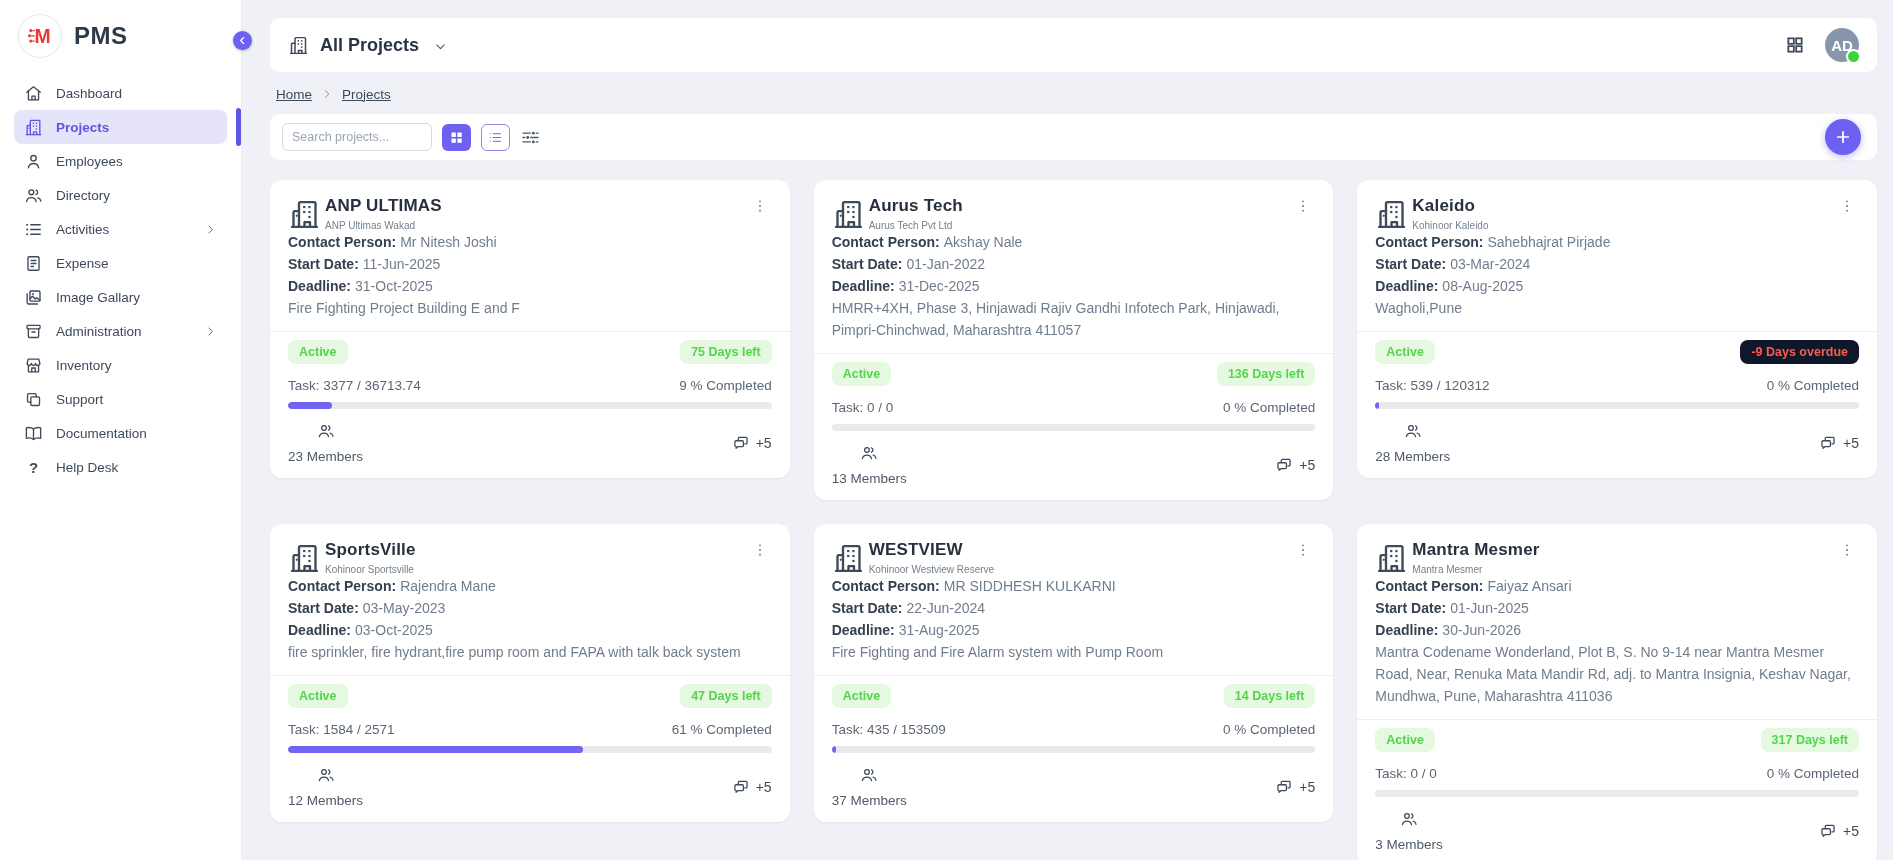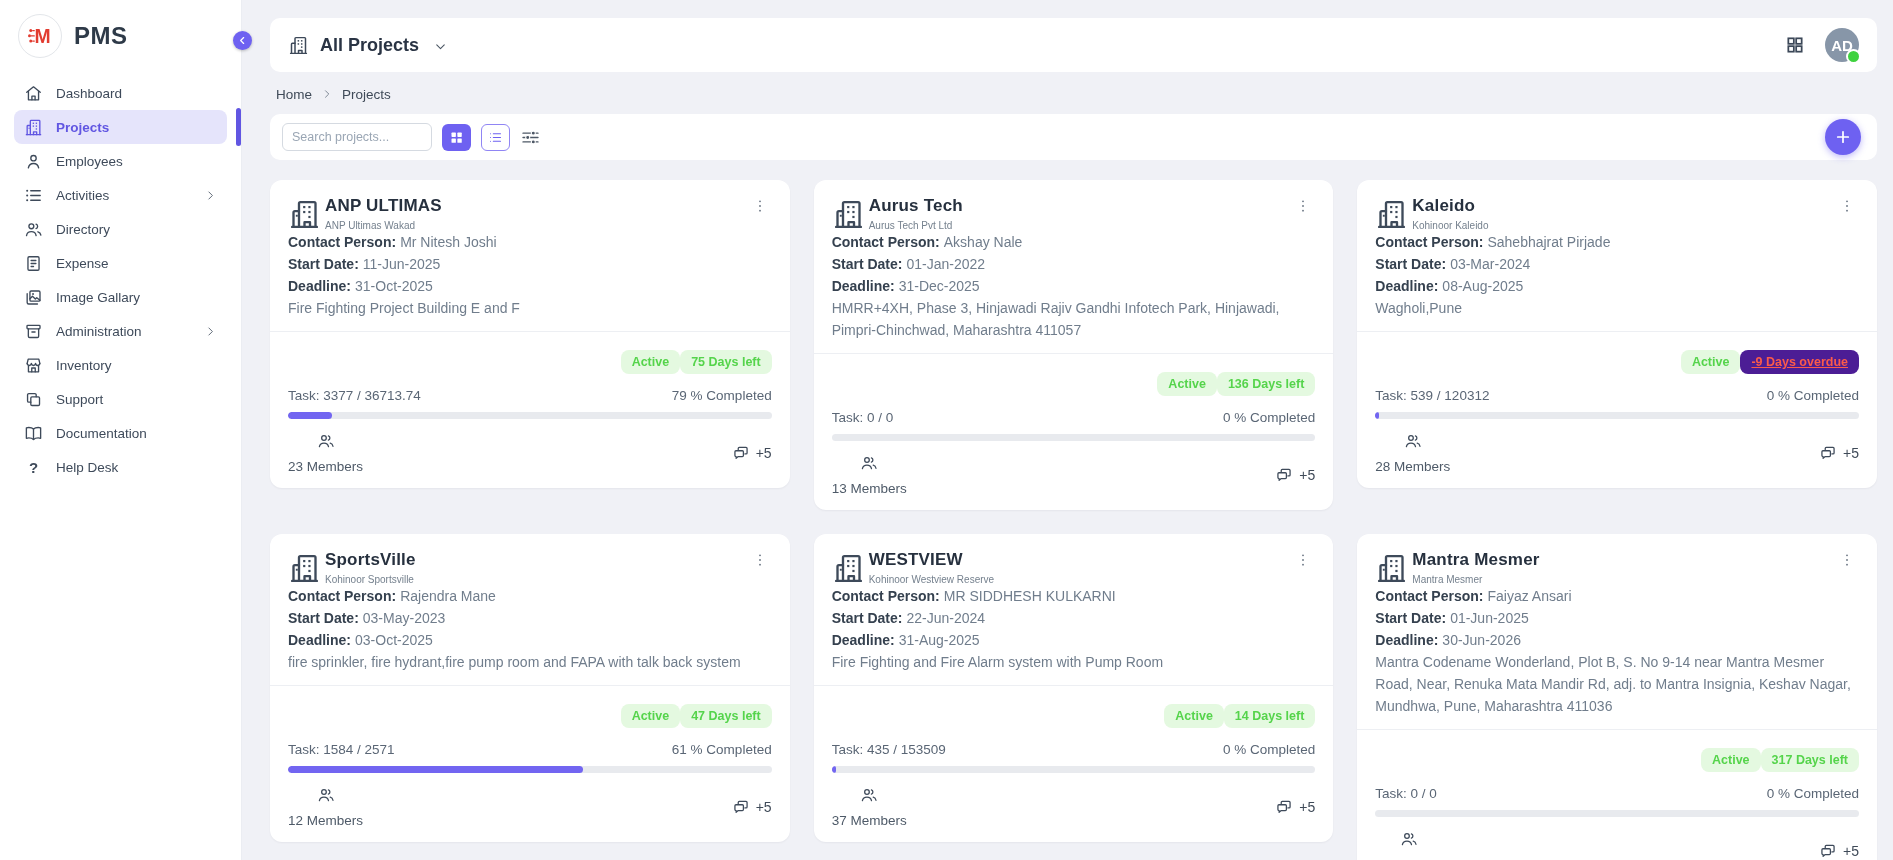--- a/index.html
+++ b/index.html
@@ -32,21 +32,21 @@
   .main { margin-left:242px; padding:18px 16px 0 28px; }
   .topbar { background:#fff; border-radius:10px; height:54px; display:flex; align-items:center; padding:0 18px; }
   .tb-left { display:flex; align-items:center; gap:11px; font-size:18px; font-weight:700; color:#2a3444; cursor:pointer; }
   .tb-left .bico { color:#3c4858; }
   .tb-left .dchev { color:#4a5562; margin-left:3px; margin-top:2px; }
   .tb-right { margin-left:auto; display:flex; align-items:center; gap:20px; }
   .apps-btn { background:none; border:none; padding:0; color:#3c4858; cursor:pointer; }
   .avatar { position:relative; width:34px; height:34px; border-radius:50%; background:#8796a8; color:#fff; font-size:15px; font-weight:700; display:flex; align-items:center; justify-content:center; cursor:pointer; }
   .avatar::after { content:""; position:absolute; right:-2px; bottom:-2px; width:11px; height:11px; border-radius:50%; background:#3fd23f; border:2px solid #fff; }
 
-  .breadcrumb { display:flex; align-items:center; gap:9px; margin:12px 0 10px 6px; font-size:13.5px; color:#3f4a58; height:20px; }
+  .breadcrumb { display:flex; align-items:center; gap:9px; margin:12px 0 10px 6px; font-size:13.5px; color:#3f4a58; height:20px;text-decoration:underline; }
   .breadcrumb .bsep { color:#6b7684; }
   .crumb { cursor:pointer; }
 
   .toolbar { background:#fff; border-radius:10px; height:46px; display:flex; align-items:center; padding:0 12px; }
   .search { width:150px; height:28px; border:1px solid #d5dae1; border-radius:6px; padding:0 9px; font-size:12.5px; color:#3e4a5a; outline:none; font-family:"Liberation Sans", sans-serif; }
   .search::placeholder { color:#9aa6b4; }
   .viewbtn { width:29px; height:27px; border-radius:6px; display:flex; align-items:center; justify-content:center; margin-left:10px; border:none; cursor:pointer; padding:0; }
   .viewbtn.gridv { background:#6e61f1; color:#fff; }
   .viewbtn.listv { background:#fff; border:1.5px solid #9085f4; color:#6e61f1; }
   .filter-btn { margin-left:10px; background:none; border:none; color:#4d5866; cursor:pointer; padding:0; }
@@ -58,24 +58,24 @@
   .card-head { display:flex; align-items:flex-start; }
   .cicon { color:#3e4a5a; margin-top:2px; }
   .cht { margin-left:4px; }
   .cht h3 { margin:0; font-size:17px; font-weight:700; color:#26303e; letter-spacing:.2px; }
   .cht .sub { margin-top:4px; font-size:10px; color:#75818e; }
   .kebab { margin-left:auto; background:none; border:none; color:#6b7684; cursor:pointer; padding:2px 4px; }
   .info { font-size:14px; }
   .iline, .desc { line-height:22px; color:#707d8c; }
   .iline b { color:#35414f; font-weight:700; margin-right:4px; }
   .divider { border-top:1px solid #edeff3; margin:12px -18px 0; }
-  .badges { display:flex; justify-content:flex-end; align-items:center; margin-top:18px; }
+  .badges { display:flex; justify-content:space-between; align-items:center; margin-top:8px; }
   .pill { font-size:12.5px; font-weight:700; padding:5px 11px; border-radius:8px; }
   .pill.green, .pill[data-type="green"] { color:#55d44b; background:#e4f9e0; }
-  .pill[data-type="red"] { color:#fb5b4a; background:#4c1d95;text-decoration:underline; }
+  .pill[data-type="red"] { color:#fb5b4a; background:#0f172a; }
   .taskrow { display:flex; justify-content:space-between; margin-top:14px; font-size:13.5px; color:#5a6675; }
   .progress { margin-top:9px; height:7px; border-radius:5px; background:#e8eaee; overflow:hidden; }
   .fill { height:100%; border-radius:5px; background:#7265f1; width:0; }
   .cfoot { display:flex; justify-content:space-between; align-items:center; margin-top:13px; color:#4e5a68; font-size:13.5px; }
   .members { display:flex; align-items:center; gap:9px;flex-direction:column; }
   .members .mico, .comments .chico { color:#3e4a5a; }
   .comments { display:flex; align-items:center; gap:6px; font-size:14px; color:#3f4a58; }
 </style>
 </head>
 <body>
@@ -136,44 +136,44 @@
               <path d="M5.5 20c.7-3.6 3.3-5.5 6.5-5.5s5.8 1.9 6.5 5.5"></path>
             </g>
           </svg>
         </span>
       <span>Employees</span>
     </div>
     <div class="nav-item">
       <span class="nico">
           <svg viewBox="0 0 24 24">
             <g class="s">
+              <circle cx="9.3" cy="8" r="3.1"></circle>
+              <path d="M3.2 19.6c.6-3.2 3-4.9 6.1-4.9 3 0 5.4 1.7 6 4.9"></path>
+              <path d="M15.2 5.3a3 3 0 0 1 2 2.8 3 3 0 0 1-2 2.8"></path>
+              <path d="M17.6 14.9c2.1.5 3.3 1.9 3.7 4.1"></path>
+            </g>
+          </svg>
+        </span>
+      <span>Directory</span>
+    </div>
+    <div class="nav-item">
+      <span class="nico">
+          <svg viewBox="0 0 24 24">
+            <g class="s">
               <path d="M8.5 6h12M8.5 12h12M8.5 18h12"></path>
               <path d="M4 6h.01M4 12h.01M4 18h.01" stroke-width="2.6"></path>
             </g>
           </svg>
         </span>
       <span>Activities</span>
       <span class="chev">
           <svg width="13" height="13" viewBox="0 0 24 24">
             <path class="s" d="M9 5.5 15.5 12 9 18.5"></path>
           </svg>
         </span>
-    </div>
-    <div class="nav-item">
-      <span class="nico">
-          <svg viewBox="0 0 24 24">
-            <g class="s">
-              <circle cx="9.3" cy="8" r="3.1"></circle>
-              <path d="M3.2 19.6c.6-3.2 3-4.9 6.1-4.9 3 0 5.4 1.7 6 4.9"></path>
-              <path d="M15.2 5.3a3 3 0 0 1 2 2.8 3 3 0 0 1-2 2.8"></path>
-              <path d="M17.6 14.9c2.1.5 3.3 1.9 3.7 4.1"></path>
-            </g>
-          </svg>
-        </span>
-      <span>Directory</span>
     </div>
     <div class="nav-item">
       <span class="nico">
           <svg viewBox="0 0 24 24">
             <g class="s">
               <rect x="5" y="3.5" width="14" height="17" rx="1.5"></rect>
               <path d="M9 8.2h6M9 12h6M9 15.8h3"></path>
             </g>
           </svg>
         </span>
@@ -401,21 +401,21 @@
         <div class="iline"><b>Deadline:</b><span>31-Oct-2025</span></div>
         <div class="desc">Fire Fighting Project Building E and F</div>
       </div>
       <div class="divider"></div>
       <div class="badges">
         <span class="pill green">Active</span>
         <span class="pill" data-type="green">75 Days left</span>
       </div>
       <div class="taskrow">
         <span>Task: 3377 / 36713.74</span>
-        <span>79 % Completed</span>
+        <span>9 % Completed</span>
       </div>
       <div class="progress">
           <div class="fill" style="width: 9%;"></div>
         </div>
       <div class="cfoot">
         <span class="members">
             <span class="mico">
               <svg width="18" height="18" viewBox="0 0 24 24">
                 <g class="s">
                   <circle cx="9.3" cy="8" r="3.1"></circle>

